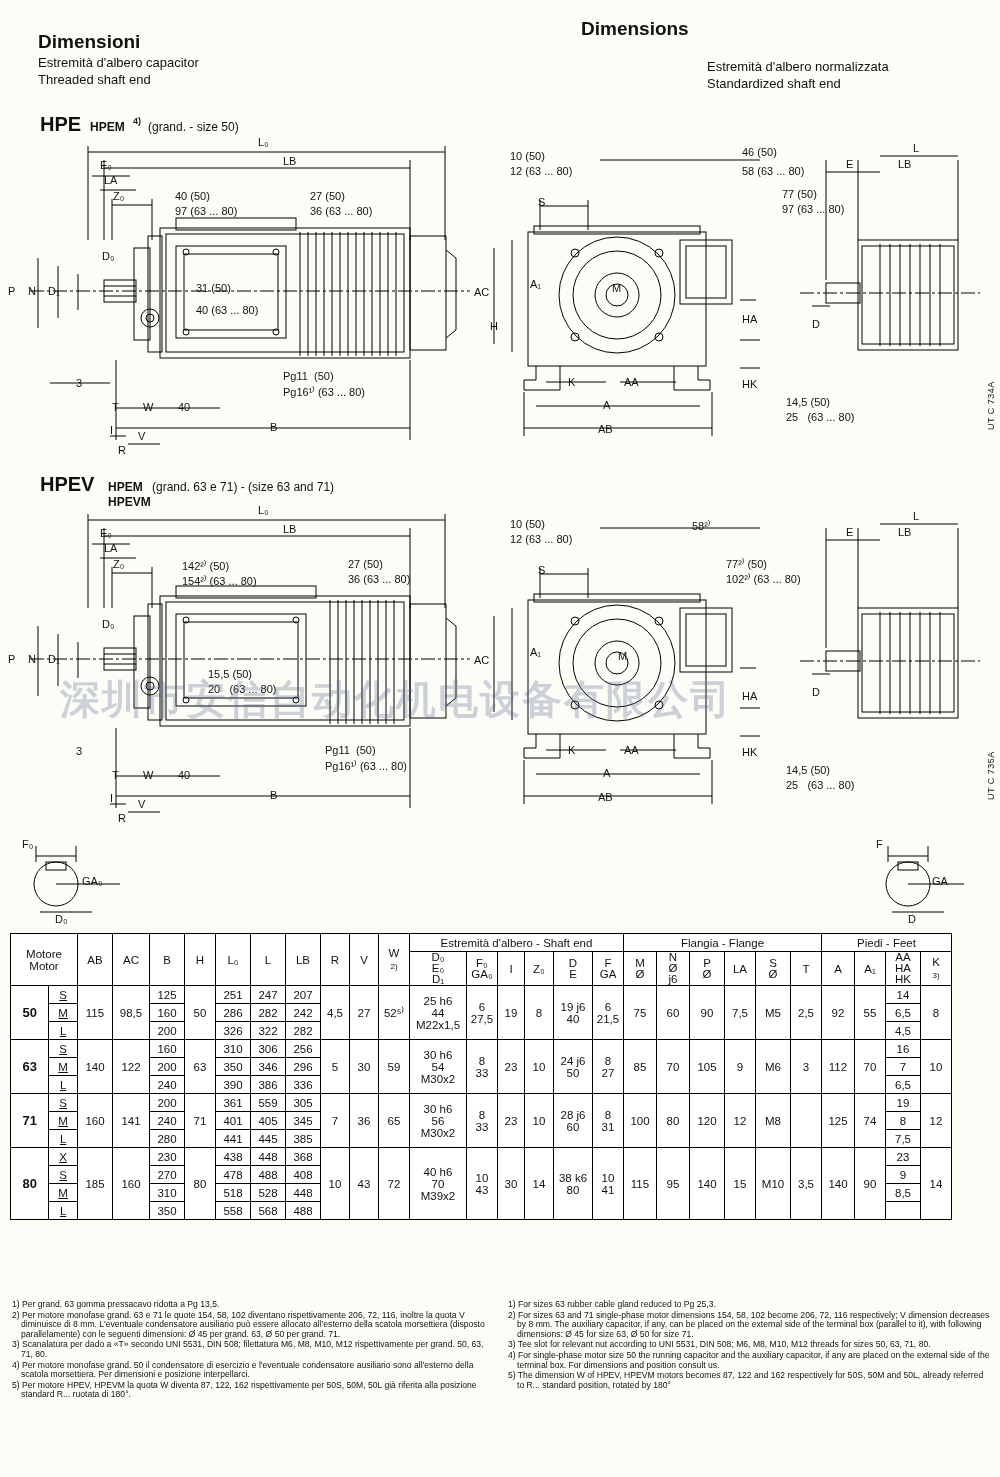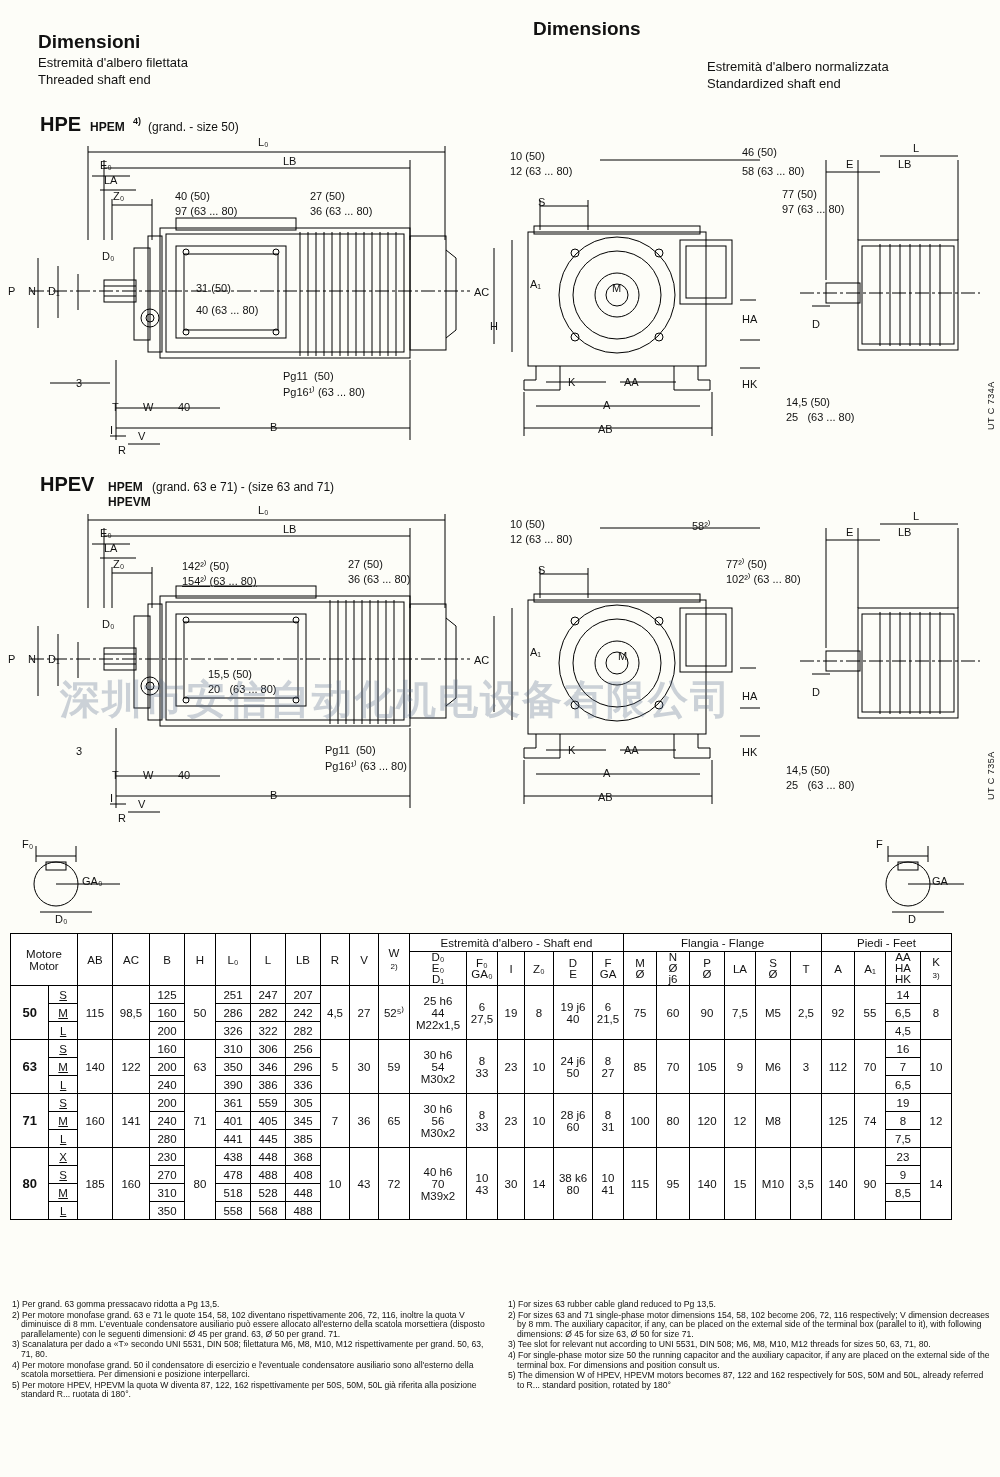--- a/index.html
+++ b/index.html
@@ -7,21 +7,21 @@
     width:1000px;height:1477px;
     background:#fdfdf8;
     font-family:"Liberation Sans", sans-serif;
     color:#111;
     position:relative;
     overflow:hidden;
   }
   .page{position:relative;width:1000px;height:1477px;}
   .t{position:absolute;white-space:pre;}
   .hdr-it{font-size:19px;font-weight:bold;}
-  .hdr-en{font-size:19px;font-weight:bold;}
+  .hdr-en{font-size:19px;font-weight:bold;margin-left:48px;}
   .sub{font-size:13px;line-height:15px;}
   .model{font-size:20px;font-weight:bold;}
   .modelsub{font-size:12px;font-weight:bold;}
   .dim{font-size:11px;}
   .rot{transform:rotate(-90deg);transform-origin:0 0;font-size:9px;letter-spacing:.5px;}
   svg{position:absolute;left:0;top:0;overflow:visible;}
   
   table.spec{
     position:absolute;left:10px;top:933px;
     border-collapse:collapse;
@@ -47,21 +47,21 @@
   }
 </style>
 </head>
 <body>
 
 <div class="page">
 
   <div class="t hdr-it" style="left:38px;top:8px;margin-top:23px;">Dimensioni</div>
   <div class="t hdr-en" style="left:533px;top:18px;">Dimensions</div>
 
-  <div class="t sub" style="left:38px;top:55px;">Estremità d'albero filettata</div>
+  <div class="t sub" style="left:38px;top:55px;">Estremità d'albero capacitor</div>
   <div class="t sub" style="left:38px;top:72px;">Threaded shaft end</div>
   <div class="t sub" style="left:707px;top:59px;">Estremità d'albero normalizzata</div>
   <div class="t sub" style="left:707px;top:76px;">Standardized shaft end</div>
 
   <div class="t model" style="left:40px;top:113px;">HPE</div>
   <div class="t modelsub" style="left:90px;top:120px;">HPEM</div>
   <div class="t" style="left:133px;top:116px;font-size:9px;font-weight:bold;">4)</div>
   <div class="t" style="left:148px;top:120px;font-size:12px;">(grand. - size 50)</div>
 
   <svg width="1000" height="1477">
@@ -379,21 +379,21 @@
   <div class="t modelsub" style="left:108px;top:480px;">HPEM</div>
   <div class="t" style="left:152px;top:480px;font-size:12px;">(grand. 63 e 71) - (size 63 and 71)</div>
   <div class="t modelsub" style="left:108px;top:495px;">HPEVM</div>
 
   <div class="t dim" style="left:258px;top:504px;">L₀</div>
   <div class="t dim" style="left:283px;top:523px;">LB</div>
   <div class="t dim" style="left:100px;top:527px;">E₀</div>
   <div class="t dim" style="left:104px;top:542px;">LA</div>
   <div class="t dim" style="left:113px;top:558px;">Z₀</div>
   <div class="t dim" style="left:182px;top:558px;">142²⁾ (50)</div>
-  <div class="t dim" style="left:182px;top:573px;text-decoration:underline;">154²⁾ (63 ... 80)</div>
+  <div class="t dim" style="left:182px;top:573px;">154²⁾ (63 ... 80)</div>
   <div class="t dim" style="left:348px;top:558px;">27 (50)</div>
   <div class="t dim" style="left:348px;top:573px;">36 (63 ... 80)</div>
   <div class="t dim" style="left:102px;top:618px;">D₀</div>
   <div class="t dim" style="left:8px;top:653px;">P</div>
   <div class="t dim" style="left:28px;top:653px;">N</div>
   <div class="t dim" style="left:48px;top:653px;">D₁</div>
   <div class="t dim" style="left:208px;top:668px;">15,5 (50)</div>
   <div class="t dim" style="left:208px;top:683px;text-align:right;">20   (63 ... 80)</div>
   <div class="t dim" style="left:325px;top:744px;">Pg11  (50)</div>
   <div class="t dim" style="left:325px;top:758px;">Pg16¹⁾ (63 ... 80)</div>
@@ -715,20 +715,20 @@
   </table>
 
   <div class="notes" style="left:12px;top:1300px;width:480px;">
     <p>1) Per grand. 63 gomma pressacavo ridotta a Pg 13,5.</p>
     <p>2) Per motore monofase grand. 63 e 71 le quote 154, 58, 102 diventano rispettivamente 206, 72, 116, inoltre la quota V diminuisce di 8 mm. L'eventuale condensatore ausiliario può essere allocato all'esterno della scatola morsettiera (disposto parallelamente) con le seguenti dimensioni: Ø 45 per grand. 63, Ø 50 per grand. 71.</p>
     <p>3) Scanalatura per dado a «T» secondo UNI 5531, DIN 508; filettatura M6, M8, M10, M12 rispettivamente per grand. 50, 63, 71, 80.</p>
     <p>4) Per motore monofase grand. 50 il condensatore di esercizio e l'eventuale condensatore ausiliario sono all'esterno della scatola morsettiera. Per dimensioni e posizione interpellarci.</p>
     <p>5) Per motore HPEV, HPEVM la quota W diventa 87, 122, 162 rispettivamente per 50S, 50M, 50L già riferita alla posizione standard R... ruotata di 180°.</p>
   </div>
   <div class="notes" style="left:508px;top:1300px;width:482px;">
-    <p>1) For sizes 63 rubber cable gland reduced to Pg 13,5.</p>
+    <p>1) For sizes 63 rubber cable gland reduced to Pg 25,3.</p>
     <p>2) For sizes 63 and 71 single-phase motor dimensions 154, 58, 102 become 206, 72, 116 respectively; V dimension decreases by 8 mm. The auxiliary capacitor, if any, can be placed on the external side of the terminal box (parallel to it), with following dimensions: Ø 45 for size 63, Ø 50 for size 71.</p>
     <p>3) Tee slot for relevant nut according to UNI 5531, DIN 508; M6, M8, M10, M12 threads for sizes 50, 63, 71, 80.</p>
     <p>4) For single-phase motor size 50 the running capacitor and the auxiliary capacitor, if any are placed on the external side of the terminal box. For dimensions and position consult us.</p>
     <p>5) The dimension W of HPEV, HPEVM motors becomes 87, 122 and 162 respectively for 50S, 50M and 50L, already referred to R... standard position, rotated by 180°</p>
   </div>
 
 </div>
 
 </body></html>

